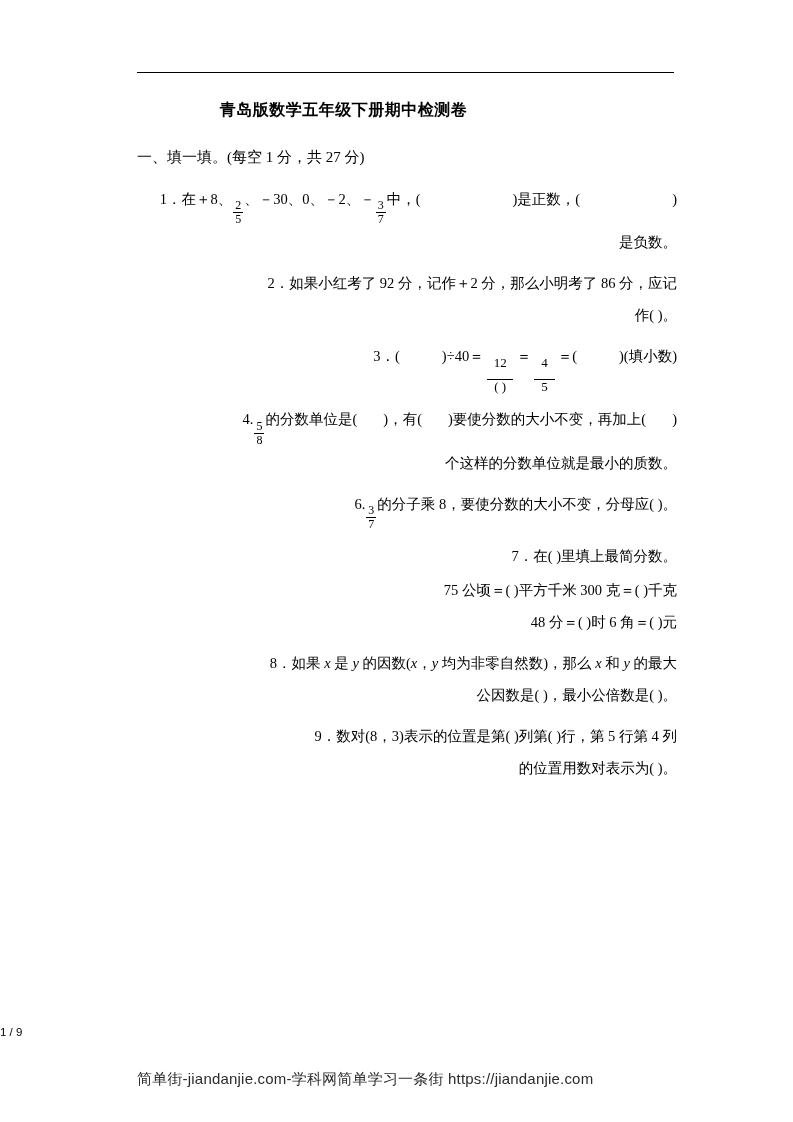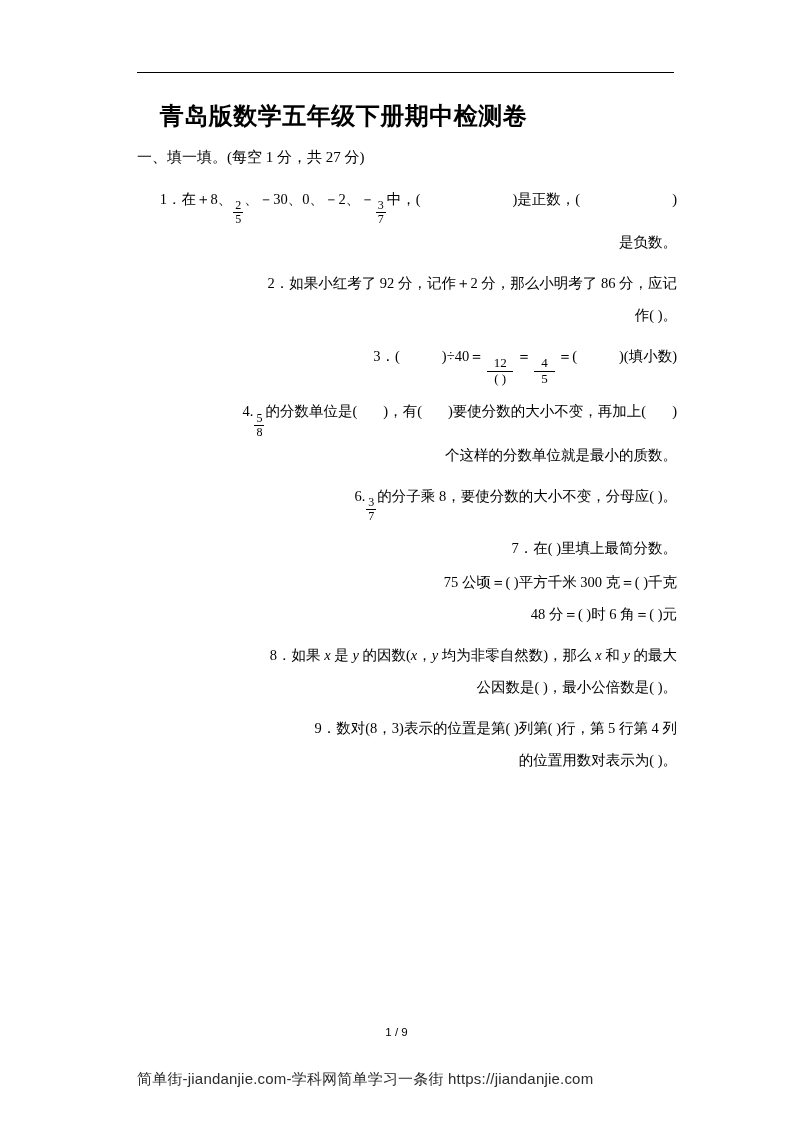--- a/index.html
+++ b/index.html
@@ -25,21 +25,21 @@
     top: 72px;
     width: 537px;
     border-top: 1px solid #000;
   }
   .title {
     position: absolute;
     left: 0;
     top: 100px;
     width: 687px;
     text-align: center;
-    font-size: 24px;
+    font-size: 16px;
     font-weight: bold;
     font-family: "Liberation Sans", "DejaVu Sans", sans-serif;
     letter-spacing: 0.5px;
   }
   .content {
     position: absolute;
     left: 137px;
     top: 146px;
     width: 540px;
   }
@@ -69,34 +69,34 @@
   .frac .num { padding: 0 2px; }
   .frac .den { padding: 0 2px; border-top: 1px solid #000; }
   .frac-lg {
     display: inline-flex;
     flex-direction: column;
     align-items: center;
     vertical-align: -0.5em;
     font-size: 13px;
     line-height: 1.12;
     margin: 0 3px;
+    gap: 8px;
   }
   .frac-lg .num { padding: 0 7px; }
   .frac-lg .den { padding: 0 7px; border-top: 1px solid #000; }
   .it { font-style: italic; font-family: "Liberation Serif", serif; }
   .blank-wide { display: inline-block; }
   .row-two { display: flex; margin-left: 48px; }
   .row-two .c1 { width: 246px; }
   .row-two .c2 { width: 250px; }
   .pagenum {
     position: absolute;
     left: 0;
     top: 1026px;
     width: 793px;
-    text-align: center;
     font-size: 11.5px;
     font-family: "Liberation Sans", sans-serif;
   }
   .footer {
     position: absolute;
     left: 137px;
     top: 1070px;
     width: 560px;
     font-size: 15px;
     font-family: "Liberation Sans", "DejaVu Sans", sans-serif;

